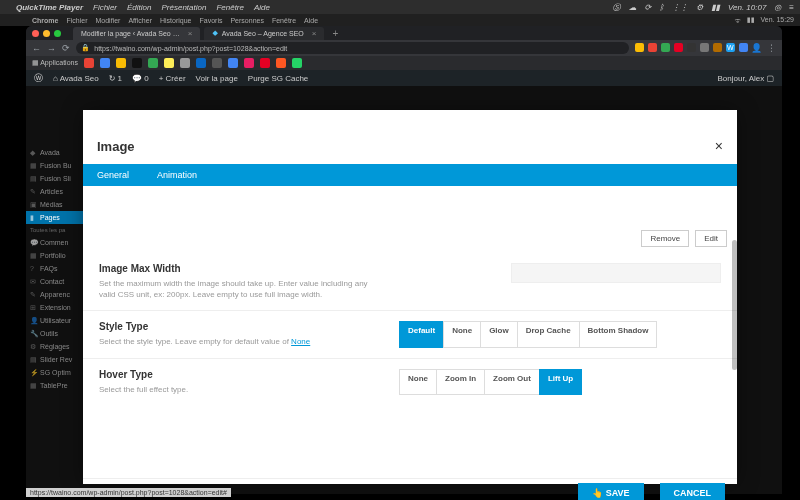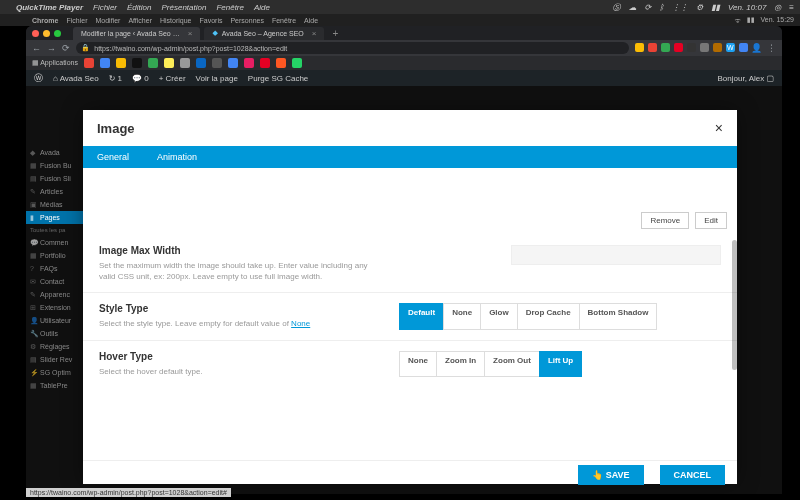--- a/index.html
+++ b/index.html
@@ -40,21 +40,21 @@
   
   .page-bg { background: #101010; height: 100%; position: relative; }
   .sidebar { position: absolute; left: 0; top: 60px; width: 60px; height: 400px; color: #888; font-size: 7px; }
   .sidebar .it { padding: 3px 4px; display:flex; align-items:center; gap:3px; }
   .sidebar .ic { width:7px; height:7px; opacity:.6; }
   .sidebar .hd { color:#666; font-size:6px; padding: 3px 4px; }
   .sidebar .act { background:#0073aa; color:#fff; }
 
   
   .modal { position: absolute; left: 83px; top: 110px; width: 654px; height: 374px; background: #fff; box-shadow: 0 0 20px rgba(0,0,0,.4); }
-  .m-head { padding: 10px 14px; display:flex; align-items:center; }
+  .m-head { padding: 10px 14px; display:flex; align-items:center;margin-top:18px; }
   .m-head h2 { font-size: 13px; font-weight: 600; color: #333; }
   .m-close { margin-left:auto; font-size: 14px; color:#333; cursor:pointer; }
   .m-tabs { background: #0098d8; height: 22px; display:flex; }
   .m-tab { color:#fff; font-size:9px; padding: 6px 14px; position:relative; }
   .m-tab.active::after { content:''; position:absolute; bottom:-4px; left:50%; margin-left:-4px; border:4px solid transparent; border-top-color:#0098d8; }
   .m-body { padding: 0; height: calc(100% - 32px - 22px - 28px); overflow-y:auto; }
   .topright { display:flex; justify-content:flex-end; gap:6px; padding: 6px 10px; margin-top: 38px; }
   .btn-sm { border:1px solid #ccc; background:#fff; font-size:8px; padding:3px 8px; color:#444; }
   .section { padding: 10px 16px; border-bottom: 1px solid #eee; display:flex; }
   .section .left { width: 280px; }
@@ -296,21 +296,21 @@
         <div class="seg on">Default</div>
         <div class="seg">None</div>
         <div class="seg">Glow</div>
         <div class="seg">Drop Cache</div>
         <div class="seg">Bottom Shadow</div>
       </div>
     </div>
     <div class="section" style="border-bottom:none">
       <div class="left">
         <h4>Hover Type</h4>
-        <p>Select the hover default type.</p>
+        <p>Select the full effect type.</p>
       </div>
       <div class="right" style="justify-content:flex-start;margin-left:20px">
         <div class="seg">None</div>
         <div class="seg">Zoom In</div>
         <div class="seg">Zoom Out</div>
         <div class="seg on">Lift Up</div>
       </div>
     </div>
   </div>
   <div class="m-foot">

